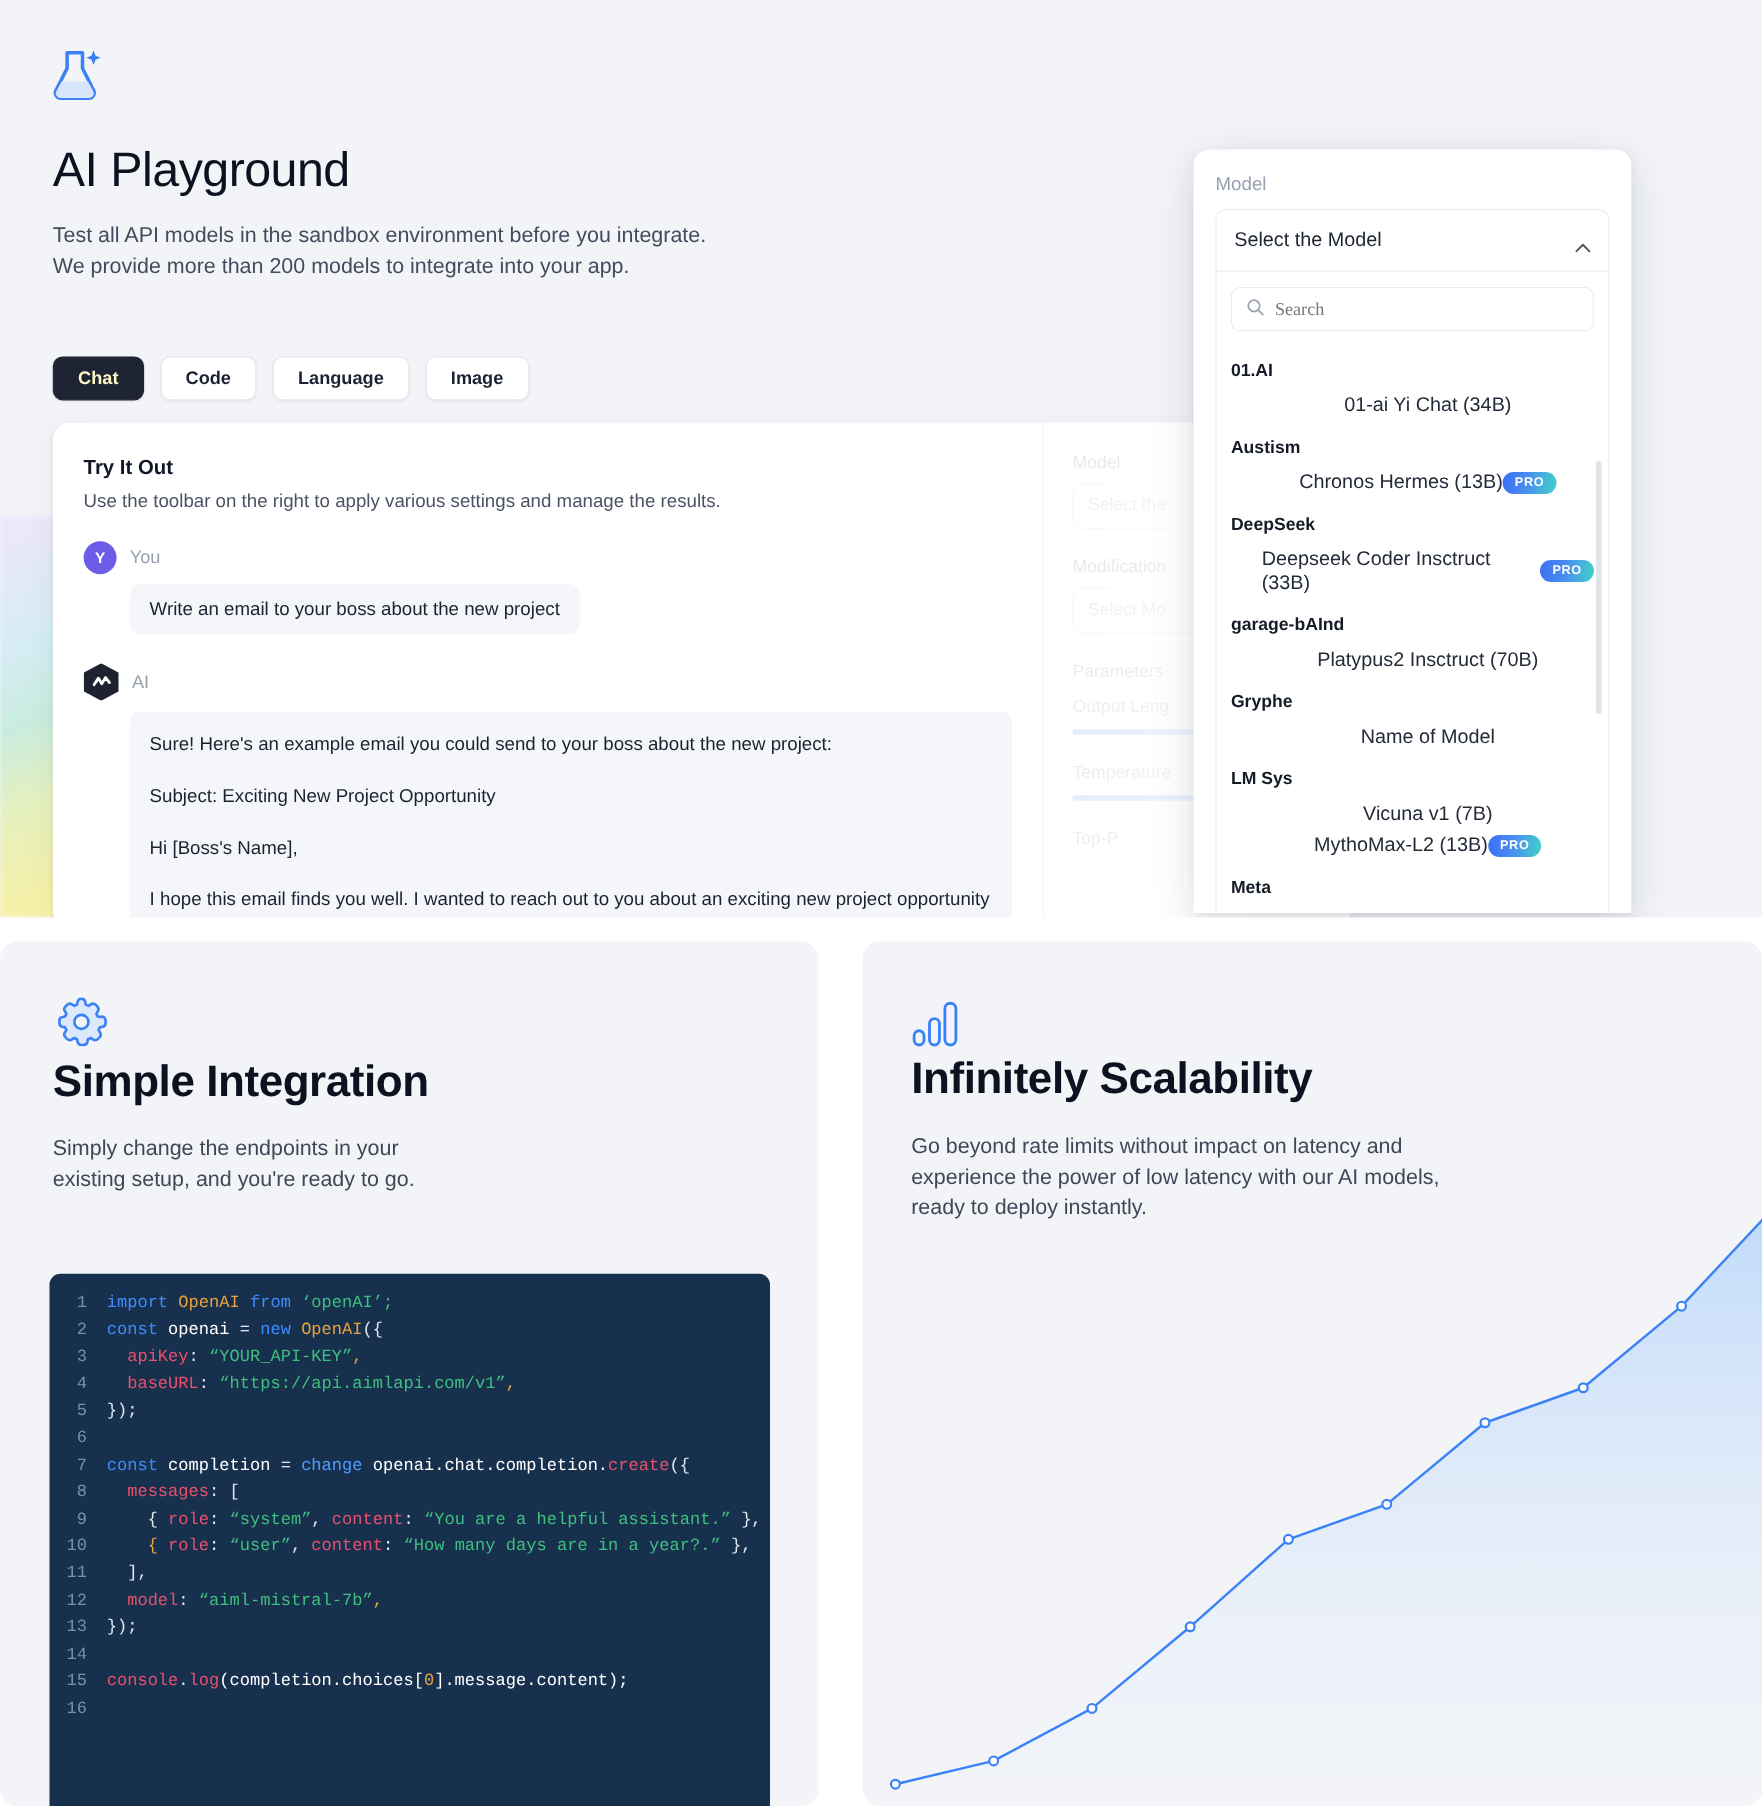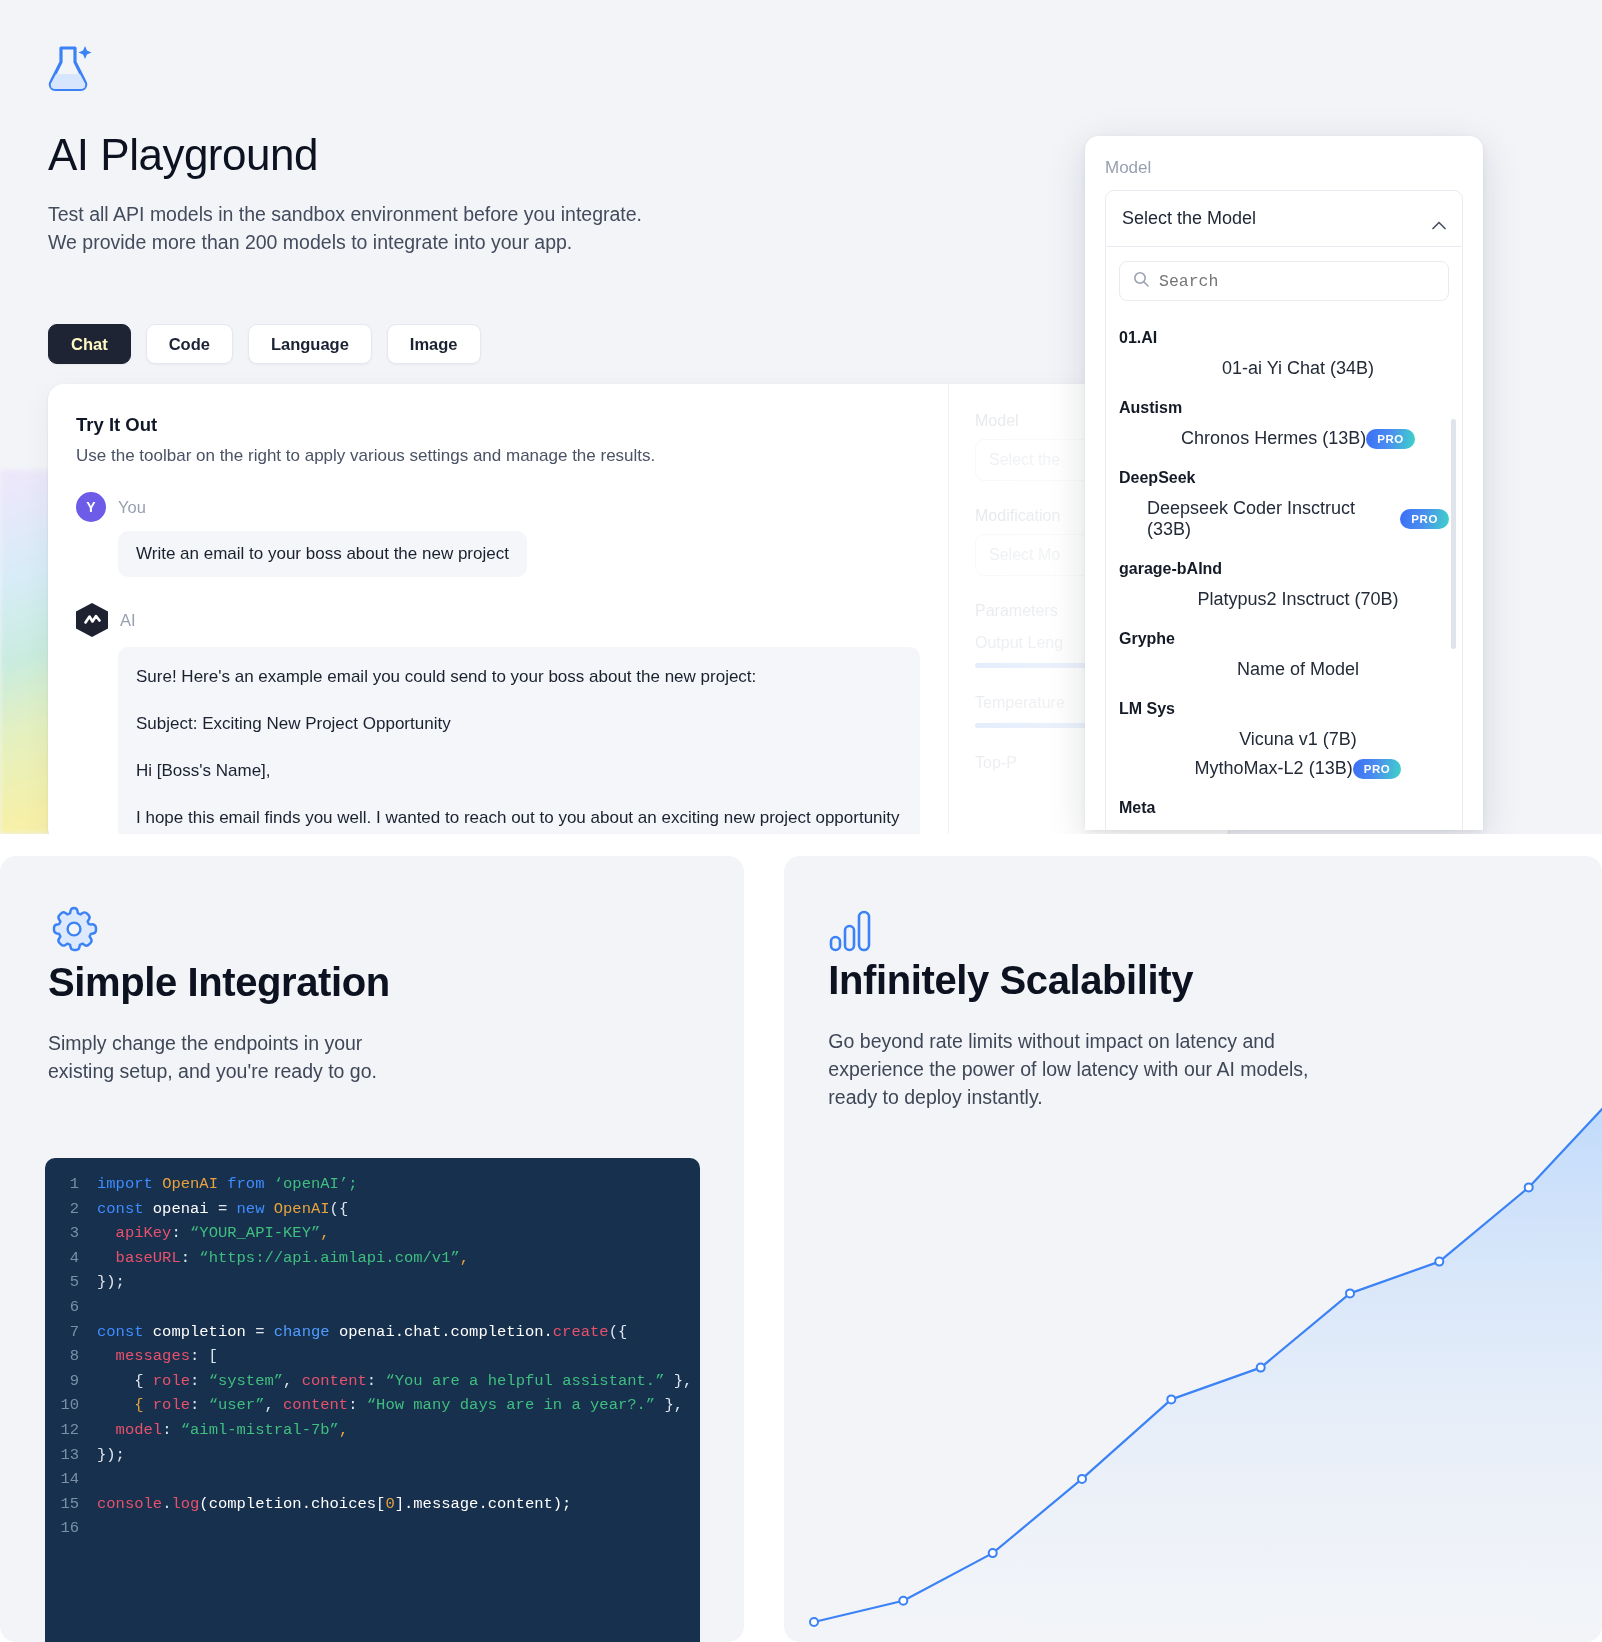--- a/index.html
+++ b/index.html
@@ -111,21 +111,21 @@
   }
   .chev { width:14px; height:9px; }
   .dd-body { border:1px solid #e9ebf0; border-top:none; margin:0 0 0 0; }
   .dd-search-wrap { padding:14px 13px 10px 13px; }
   .dd-search {
     height:40px; border:1px solid #e9ebf0; border-radius:8px; display:flex;
     align-items:center; gap:10px; padding:0 13px;
   }
   .dd-search input {
     border:none; outline:none; font-size:16.5px; color:#9aa2b1; width:100%;
-    font-family:Liberation Mono, monospace; background:transparent;
+    font-family:Liberation Serif, serif; background:transparent;
   }
   .dd-list { padding:2px 13px 0 13px; position:relative; }
   .dd-group { font-size:16px; font-weight:700; color:#141a26; margin:16px 0 7px; }
   .dd-item {
     display:flex; align-items:center; justify-content:center;
     font-size:18px; color:#242b38; padding:4px 0 4px 0; cursor:pointer;margin-left:28px;
   }
   .pro {
     font-size:11.5px; font-weight:700; color:#fff; letter-spacing:.6px;
     padding:4px 11px; border-radius:11px;
@@ -338,20 +338,21 @@
           <div class="code-line"><span class="ln">1</span><span><span class="c-kw">import </span><span class="c-cls">OpenAI </span><span class="c-kw">from </span><span class="c-str">‘openAI’;</span></span></div>
           <div class="code-line"><span class="ln">2</span><span><span class="c-kw">const </span><span class="c-var">openai </span><span class="c-pun">= </span><span class="c-kw">new </span><span class="c-cls">OpenAI</span><span class="c-pun">({</span></span></div>
           <div class="code-line"><span class="ln">3</span><span><span class="c-prop">  apiKey</span><span class="c-pun">: </span><span class="c-str">“YOUR_API-KEY”</span><span class="c-num">,</span></span></div>
           <div class="code-line"><span class="ln">4</span><span><span class="c-prop">  baseURL</span><span class="c-pun">: </span><span class="c-str">“https://api.aimlapi.com/v1”</span><span class="c-num">,</span></span></div>
           <div class="code-line"><span class="ln">5</span><span><span class="c-pun">});</span></span></div>
           <div class="code-line"><span class="ln">6</span><span><span class="c-pun"></span></span></div>
           <div class="code-line"><span class="ln">7</span><span><span class="c-kw">const </span><span class="c-var">completion </span><span class="c-pun">= </span><span class="c-kw2">change </span><span class="c-var">openai.chat.completion.</span><span class="c-fn">create</span><span class="c-pun">({</span></span></div>
           <div class="code-line"><span class="ln">8</span><span><span class="c-prop">  messages</span><span class="c-pun">: [</span></span></div>
           <div class="code-line"><span class="ln">9</span><span><span class="c-pun">    { </span><span class="c-prop">role</span><span class="c-pun">: </span><span class="c-str">“system”</span><span class="c-pun">, </span><span class="c-prop">content</span><span class="c-pun">: </span><span class="c-str">“You are a helpful assistant.”</span><span class="c-pun"> },</span></span></div>
           <div class="code-line"><span class="ln">10</span><span><span class="c-num">    { </span><span class="c-prop">role</span><span class="c-pun">: </span><span class="c-str">“user”</span><span class="c-pun">, </span><span class="c-prop">content</span><span class="c-pun">: </span><span class="c-str">“How many days are in a year?.”</span><span class="c-pun"> },</span></span></div>
+          <div class="code-line"><span class="ln">11</span><span><span class="c-pun">  ],</span></span></div>
           <div class="code-line"><span class="ln">12</span><span><span class="c-prop">  model</span><span class="c-pun">: </span><span class="c-str">“aiml-mistral-7b”</span><span class="c-num">,</span></span></div>
           <div class="code-line"><span class="ln">13</span><span><span class="c-pun">});</span></span></div>
           <div class="code-line"><span class="ln">14</span><span><span class="c-pun"></span></span></div>
           <div class="code-line"><span class="ln">15</span><span><span class="c-fn">console</span><span class="c-pun">.</span><span class="c-fn">log</span><span class="c-var">(completion.choices[</span><span class="c-num">0</span><span class="c-var">].message.content);</span></span></div>
           <div class="code-line"><span class="ln">16</span><span><span class="c-pun"></span></span></div>
         </div>
     </div>
 
     <div class="card card-right">
       <span class="card-icon">

